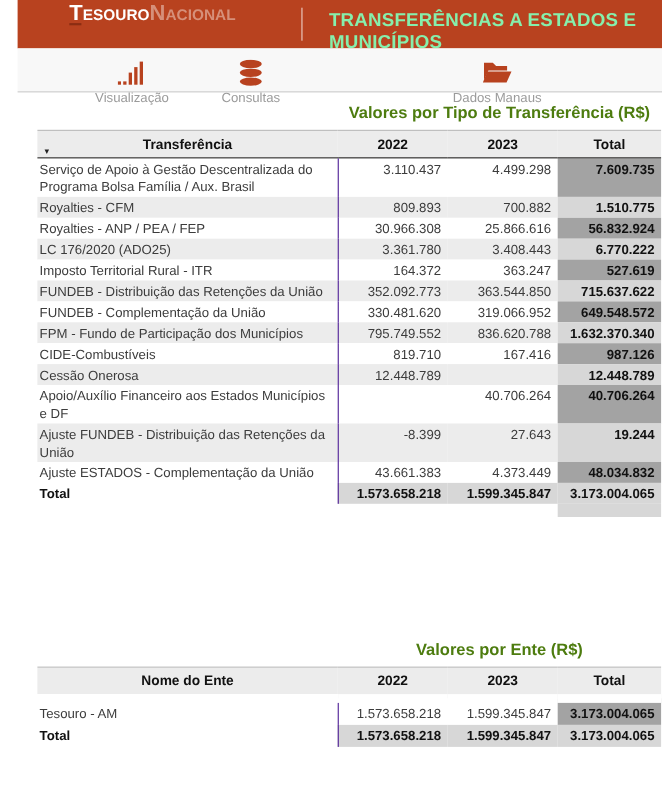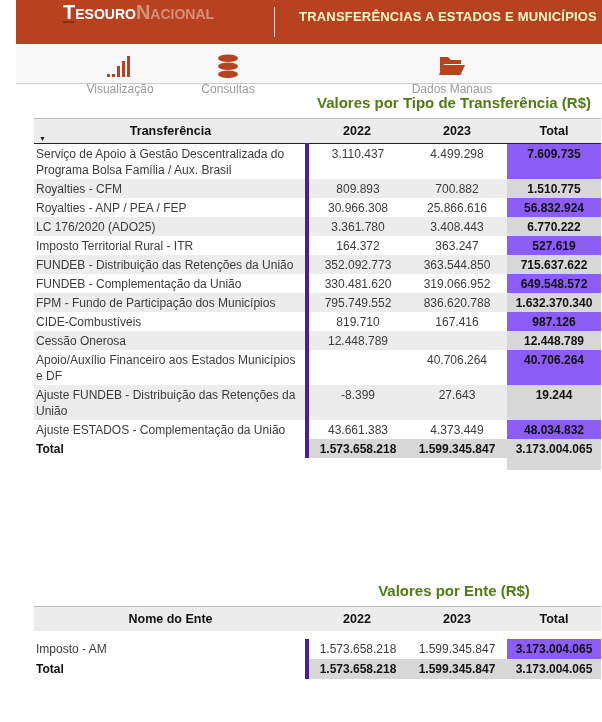--- a/index.html
+++ b/index.html
@@ -8,21 +8,21 @@
   .page { width:602px; height:722px; overflow:hidden; background:#fff;padding-left:16px; }
 
   
   .topbar { position:relative; height:44px; background:#b8421f; }
   .logo { position:absolute; left:47px; top:2px; line-height:1.02; cursor:pointer; }
   .logo-l1 { font-variant:small-caps; font-weight:700; font-size:20px; color:#fff; }
   .logo-l1 .nacional { color:#d6907a; }
   .logo-l2 { font-variant:small-caps; font-weight:400; font-size:15px; color:#e5e5e5; letter-spacing:1.2px;margin-top:34px; }
   .logo-underline { position:absolute; left:47px; top:21px; width:11px; height:2px; background:#8b2d12; }
   .topbar-divider { position:absolute; left:258px; top:7px; width:1px; height:30px; background:rgba(255,255,255,0.75); }
-  .page-title { position:absolute; left:283px; top:9px; color:#fef9c3; font-weight:700; font-size:13px; letter-spacing:0.2px; }
+  .page-title { position:absolute; left:283px; top:9px; color:#86efac; font-weight:700; font-size:17px; letter-spacing:0.2px; }
 
   
   .navbar { position:relative; height:40px; background:#f8f8f8; border-bottom:1px solid #cccccc; }
   .nav-item { position:absolute; top:10px; width:130px; text-align:center; cursor:pointer; }
   .nav-item .icon { display:block; height:25px; }
   .nav-label { display:block; margin-top:3px; font-size:12px; color:#9b9b9b; }
   .ni-1 { left:39px; } .ni-2 { left:147px; } .ni-3 { left:254px; } .ni-4 { left:371px; }
 
   
   .tblock { position:relative; margin-left:18px; width:567px; }
@@ -36,23 +36,23 @@
   col.w1 { width:273px; } col.w2 { width:100px; } col.w3 { width:100px; } col.w4 { width:94px; }
 
   th { background:#ececec; font-size:12.5px; font-weight:700; color:#111; padding:5px 6px;
        border-top:1px solid #b9b9b9; text-align:center; }
   .t1 th { border-bottom:1px solid #252423; }
   .t2 th { border-bottom:8px solid #ffffff; }
   th.c1 { position:relative; }
   .sort-arrow { position:absolute; left:5px; bottom:1px; font-size:7px; color:#222; font-weight:400; }
 
   td { font-size:12px; color:#3c3c3c; padding:1.5px 6px; line-height:16px; vertical-align:top; background:#fff; }
-  td.c1 { padding-left:2px; padding-right:4px; border-right:4px solid #4c1d95;margin-left:12px; }
-  td.num { text-align:center; }
-  td.totcol { background:#8b5cf6; font-weight:700; color:#111; }
+  td.c1 { padding-left:2px; padding-right:4px; border-right:1px solid #4c1d95;margin-left:12px; }
+  td.num { text-align:right; }
+  td.totcol { background:#a3a3a3; font-weight:700; color:#111; }
   .t1 tbody tr:nth-child(even) td { background:#ececec; }
   .t1 tbody tr:nth-child(even) td.totcol { background:#d7d7d7; }
   tfoot td { font-weight:700; color:#111; }
   tfoot td.num { background:#d7d7d7; }
   .t2 tbody tr:first-child td { border-top:1px solid #252423; }
   .t2 td { padding-top:2px; padding-bottom:2px; }
 
   .tail1 { margin-left:473px; width:94px; height:12px; background:#d7d7d7; }
 </style>
 </head>
@@ -237,21 +237,21 @@
         <thead>
           <tr>
             <th class="c1">Nome do Ente</th>
             <th>2022</th>
             <th>2023</th>
             <th>Total</th>
           </tr>
         </thead>
         <tbody>
           <tr>
-            <td class="c1">Imposto - AM</td>
+            <td class="c1">Tesouro - AM</td>
             <td class="num">1.573.658.218</td>
             <td class="num">1.599.345.847</td>
             <td class="num totcol">3.173.004.065</td>
           </tr>
         </tbody>
         <tfoot>
           <tr>
             <td class="c1">Total</td>
             <td class="num">1.573.658.218</td>
             <td class="num">1.599.345.847</td>

